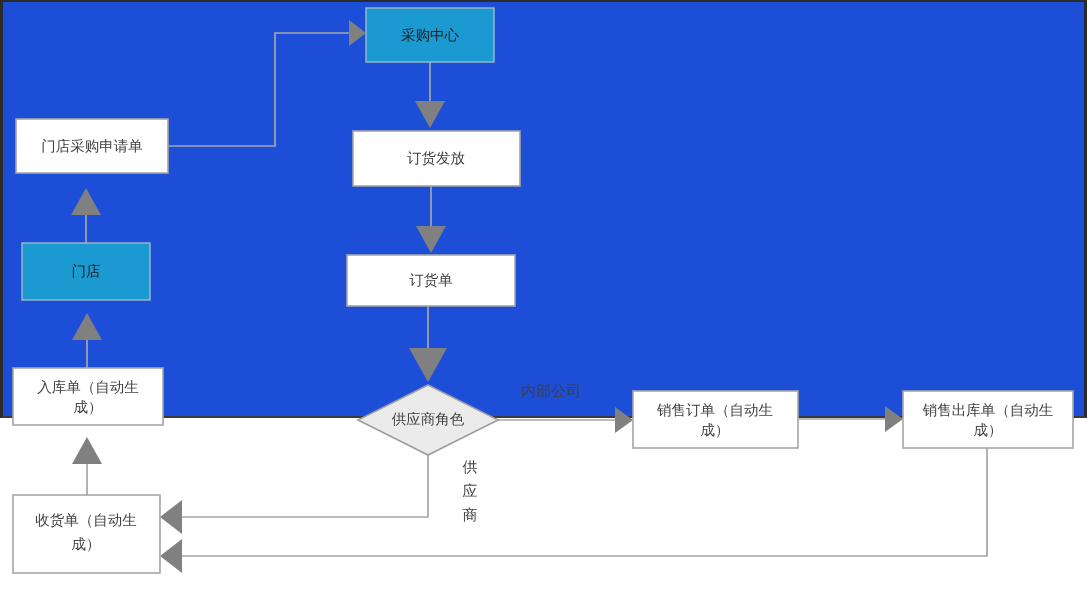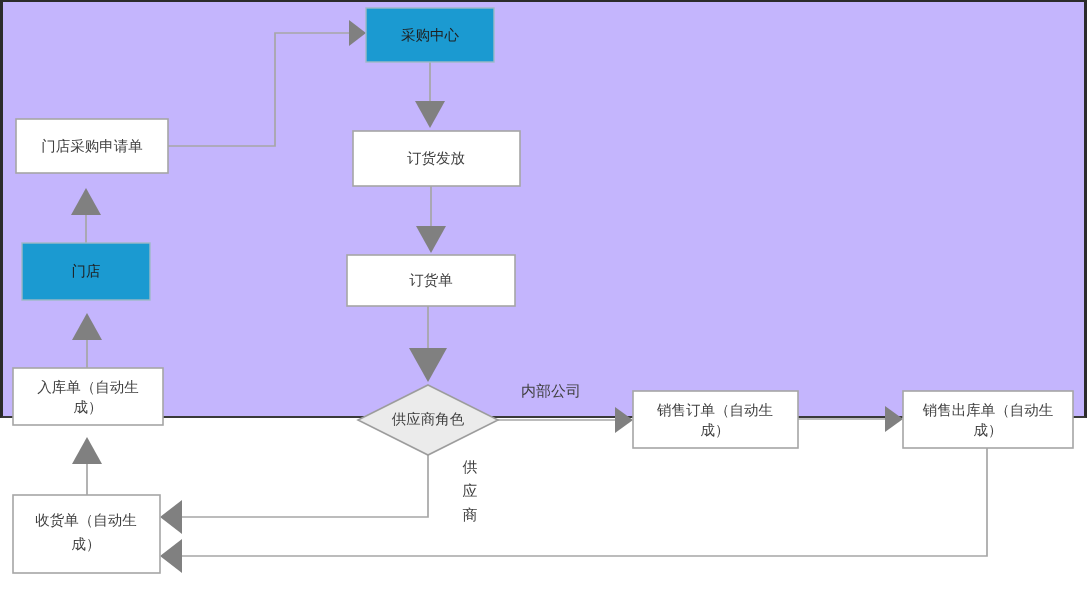--- a/index.html
+++ b/index.html
@@ -10,21 +10,21 @@
   body {
     width: 1087px;
     height: 594px;
     font-family: "Liberation Sans", "DejaVu Sans", sans-serif;
     overflow: hidden;
   }
   #canvas {
     position: relative;
     width: 1087px;
     height: 418px;
-    background: #c4b5fd;
+    background: #1d4ed8;
     box-sizing: border-box;
     border-left: 3px solid #2b2b2b;
     border-right: 3px solid #2b2b2b;
     border-top: 2px solid #2b2b2b;
     border-bottom: 2px solid #3a3a3a;
   }
   #flow {
     position: absolute;
     left: -3px;
     top: -2px;

